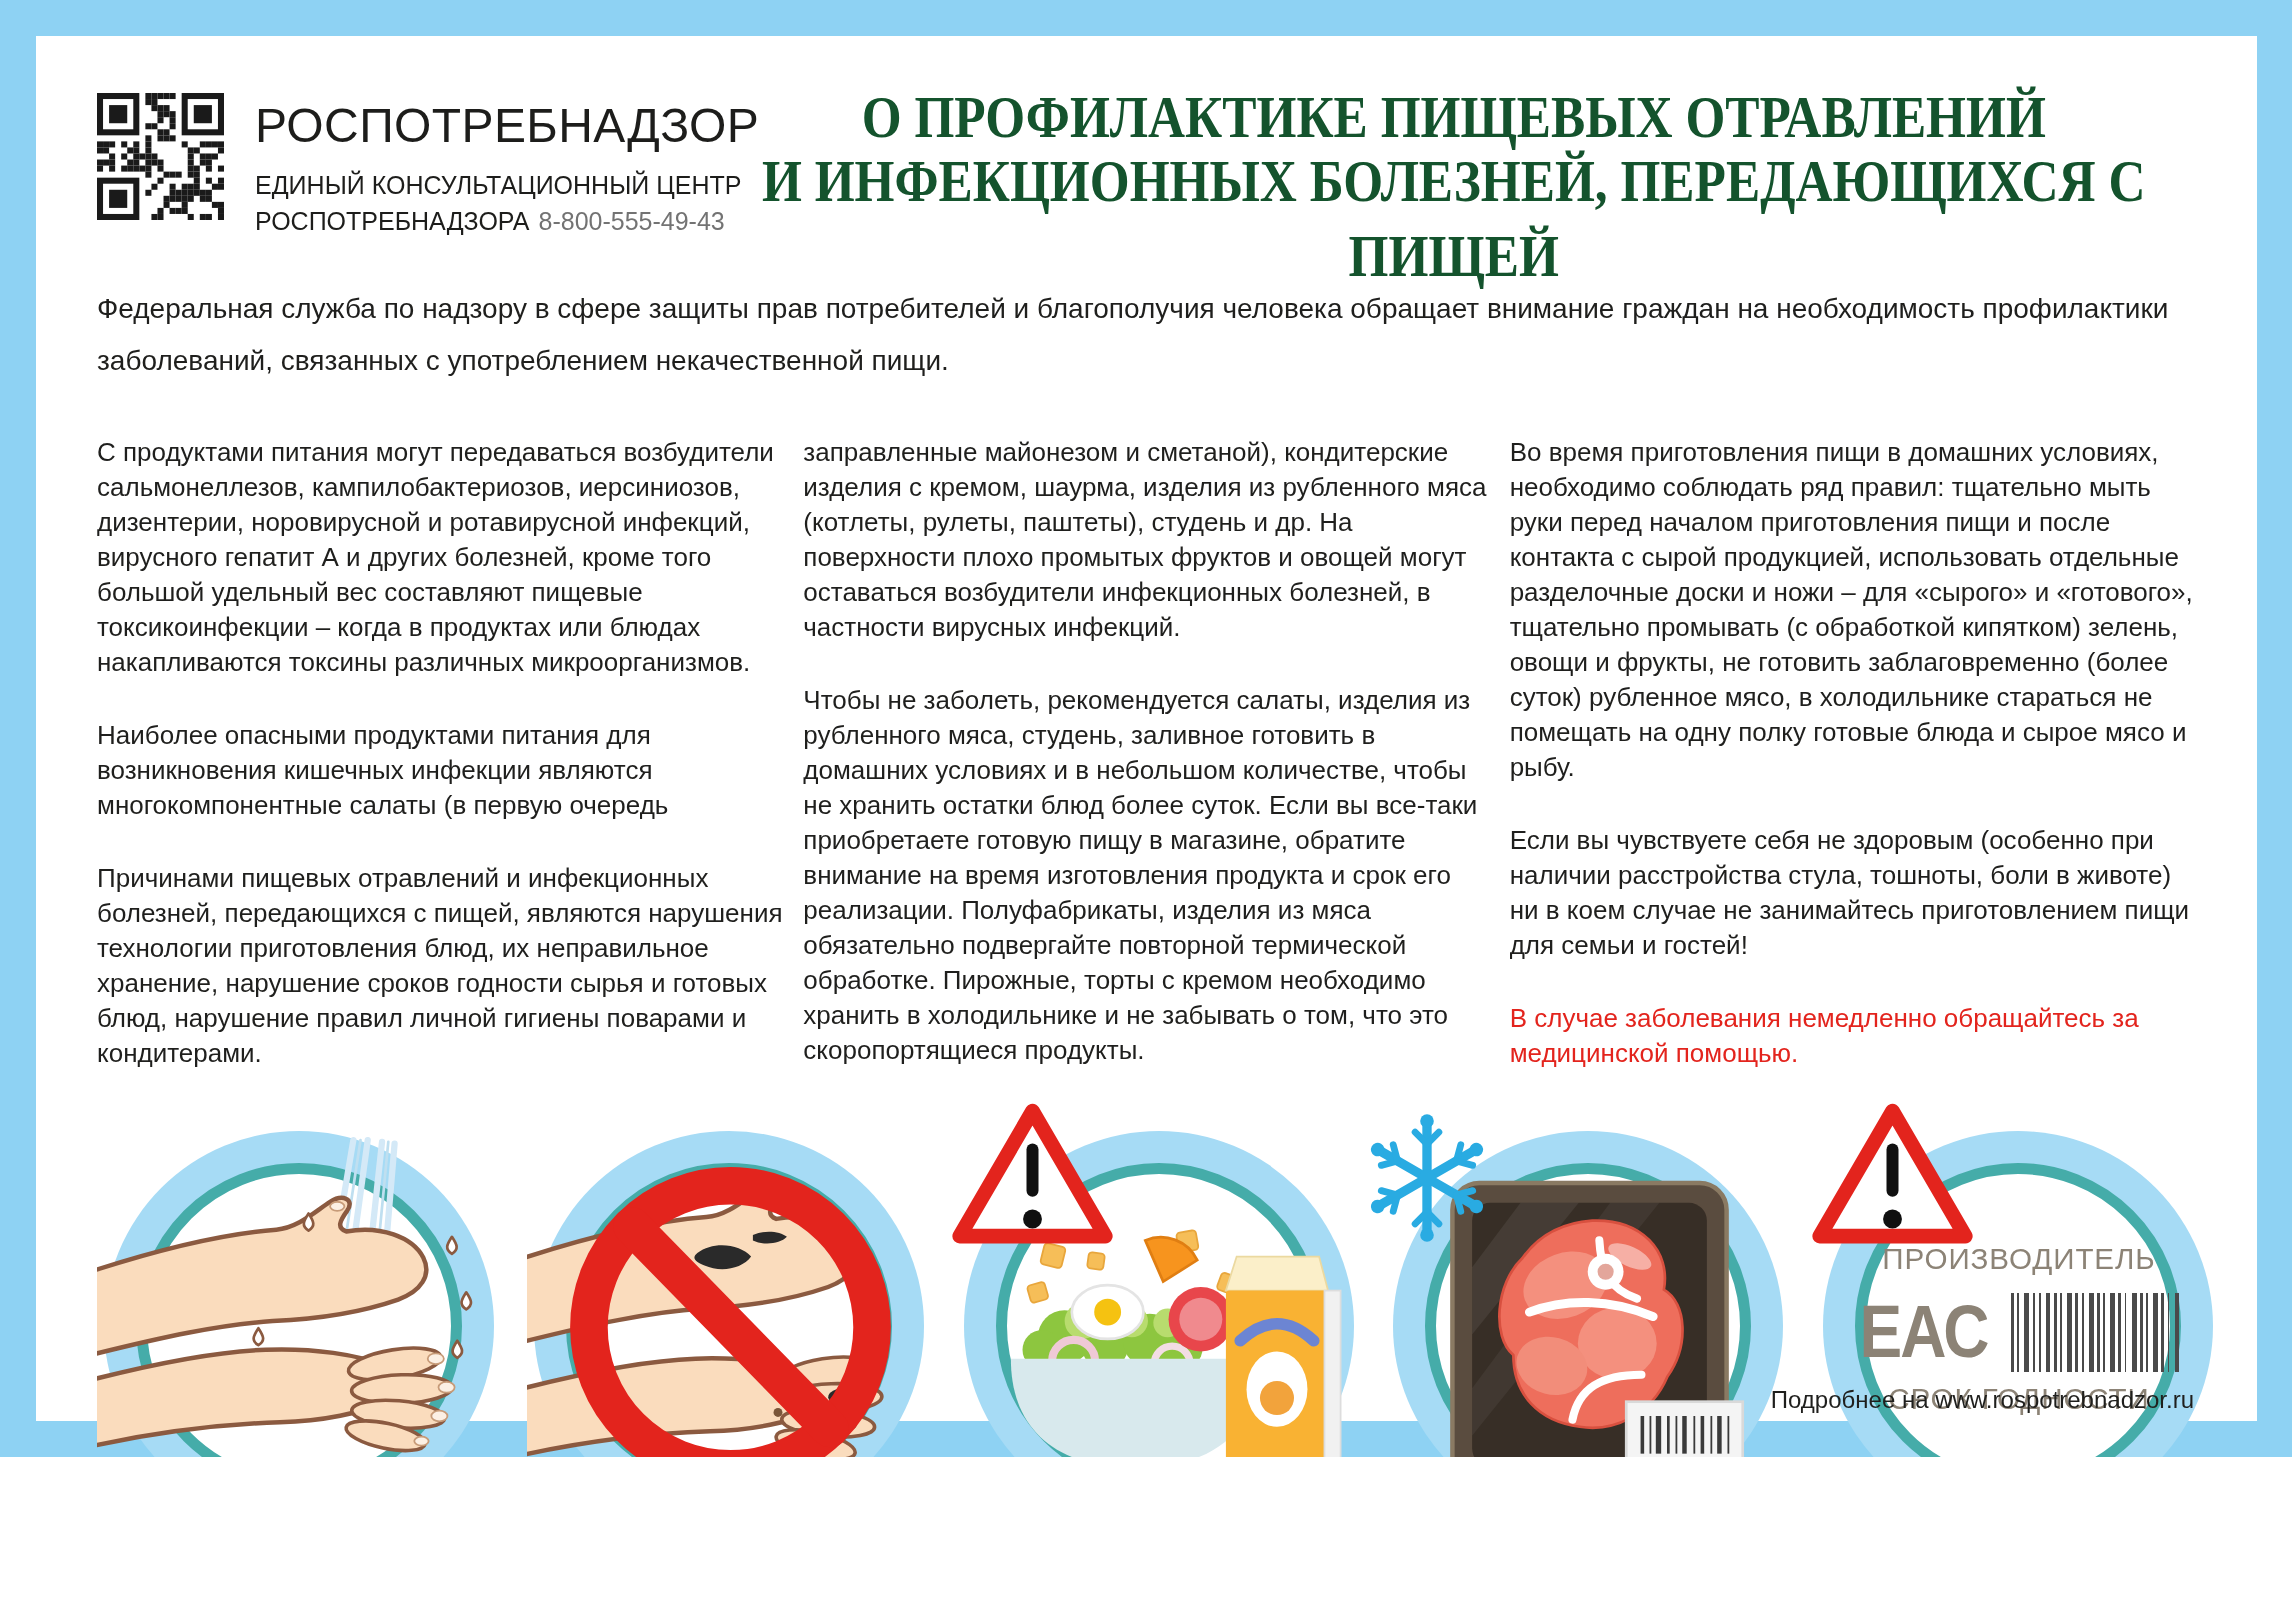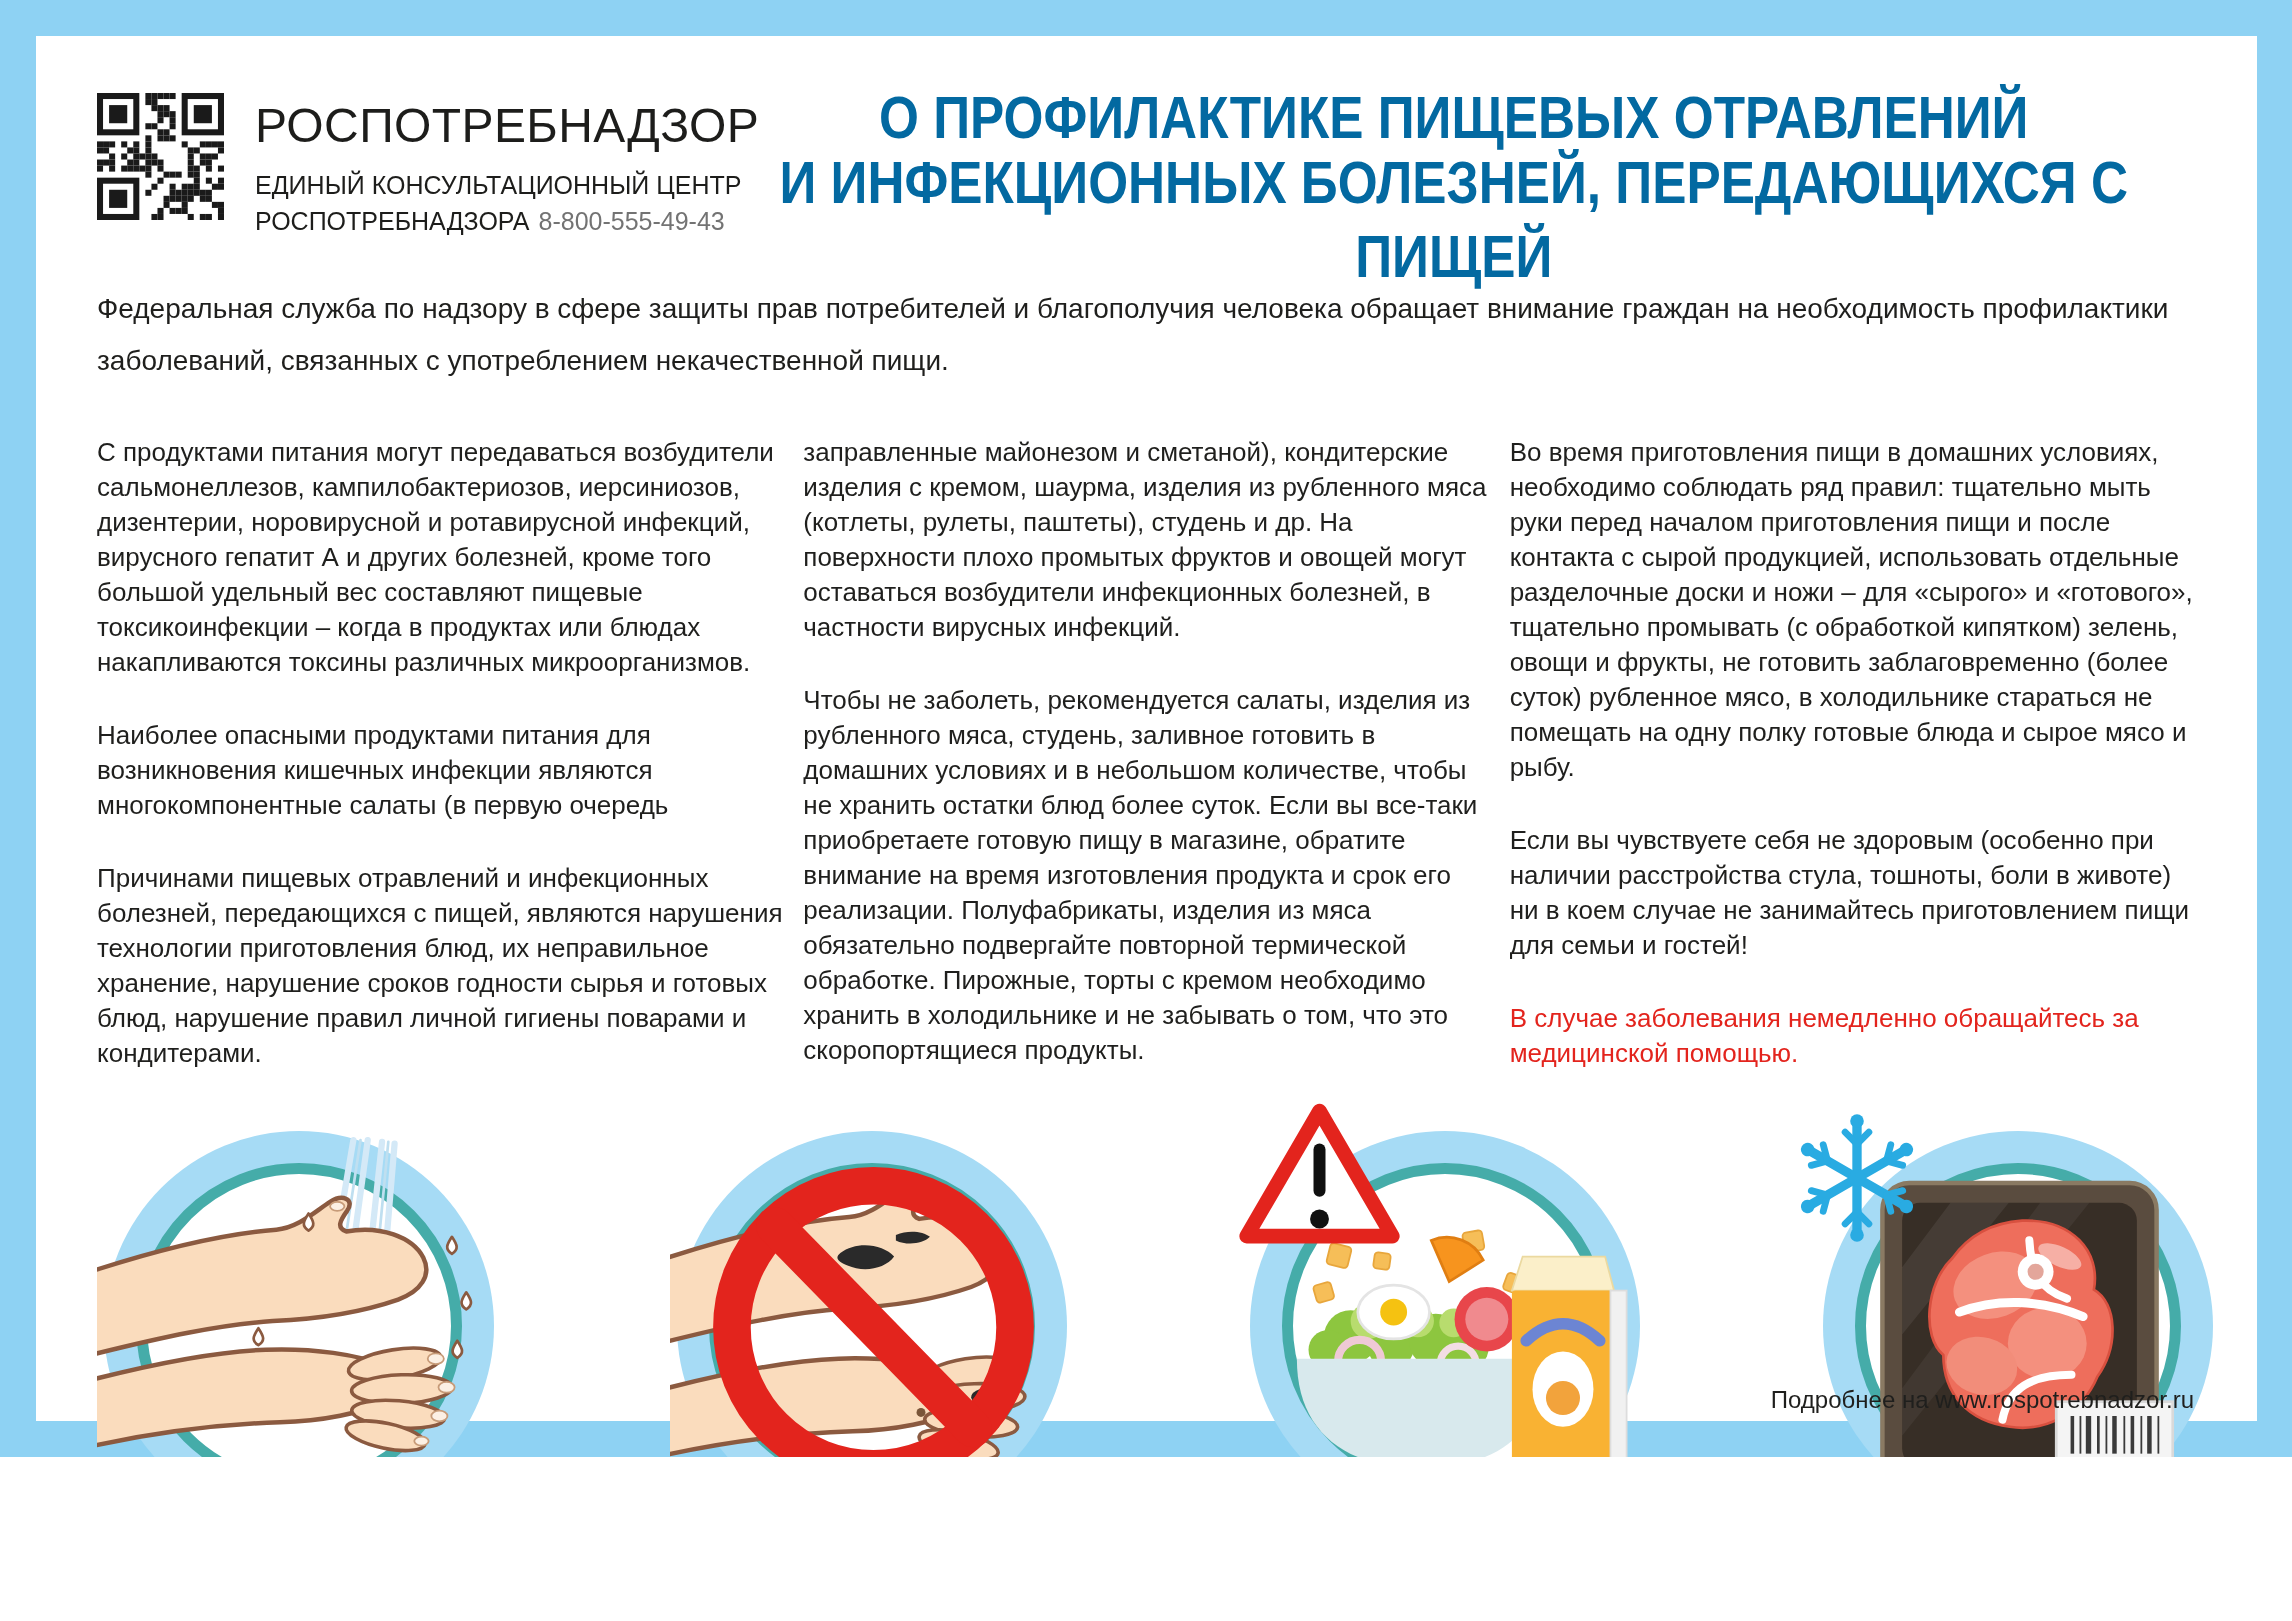--- a/index.html
+++ b/index.html
@@ -8,21 +8,21 @@
   .page{position:absolute;left:36px;top:36px;right:36px;bottom:36px;background:#fff;}
 
   
   .qr{position:absolute;left:61px;top:57px;width:127px;height:127px;}
   .brand{position:absolute;left:219px;top:63px;font-size:48px;line-height:54px;color:#1D1D1B;letter-spacing:0.4px;}
   .c1{position:absolute;left:219px;top:134px;font-size:25px;line-height:30px;color:#1D1D1B;}
   .c2{position:absolute;left:219px;top:170px;font-size:25px;line-height:30px;color:#1D1D1B;}
   .c2 .phone{color:#737373;margin-left:9px;}
 
   .title{position:absolute;left:627px;right:12.5px;top:47px;text-align:center;
-         color:#0369a1;font-weight:bold;font-size:54px;line-height:68px;}
+         color:#14532d;font-weight:bold;font-size:54px;line-height:68px;font-family:Liberation Serif, serif;}
   .title .t{transform:scale(.95,1.1);transform-origin:50% 50%;}
 
   .intro{position:absolute;left:61px;right:63px;top:247px;margin:0;
          font-size:28px;line-height:52px;color:#1F1F1D;}
 
   
   .cols{position:absolute;left:61px;right:61px;top:399px;display:flex;gap:20px;}
   .col{flex:1;font-size:26px;line-height:35px;color:#1F1F1D;}
   .col p{margin:0 0 38px;}
   .col p.red{color:#E3241D;}
@@ -404,18 +404,32 @@
                 <line x1="80" y1="80" x2="80" y2="18"></line>
                 <line x1="80" y1="40" x2="66" y2="26" stroke-width="8"></line>
                 <line x1="80" y1="40" x2="94" y2="26" stroke-width="8"></line>
                 <circle cx="80" cy="13" r="8" stroke="none"></circle>
               </g>
             <circle cx="80" cy="80" r="10" stroke="none"></circle>
           </g>
         </svg>
       </div>
 
+      <div class="icon-item">
+        <div class="ring"></div>
+        <div class="lbl producer">ПРОИЗВОДИТЕЛЬ</div>
+        <div class="eac-row">
+          <span class="eac">ЕАС</span>
+          <span class="barcode"></span>
+        </div>
+        <div class="lbl shelf">СРОК ГОДНОСТИ</div>
+        <svg class="badge-tri" viewBox="0 0 190 175">
+          <path d="M95 14 L180 160 L10 160 Z" fill="#FFFFFF" stroke="#E3241D" stroke-width="17" stroke-linejoin="round"></path>
+          <rect x="88" y="52" width="14" height="62" rx="7" fill="#101010"></rect>
+          <circle cx="95" cy="140" r="11" fill="#101010"></circle>
+        </svg>
+      </div>
     </div>
 
     <div class="footer">Подробнее на www.rospotrebnadzor.ru</div>
   </div>
 </div>
 
 
 </body></html>

